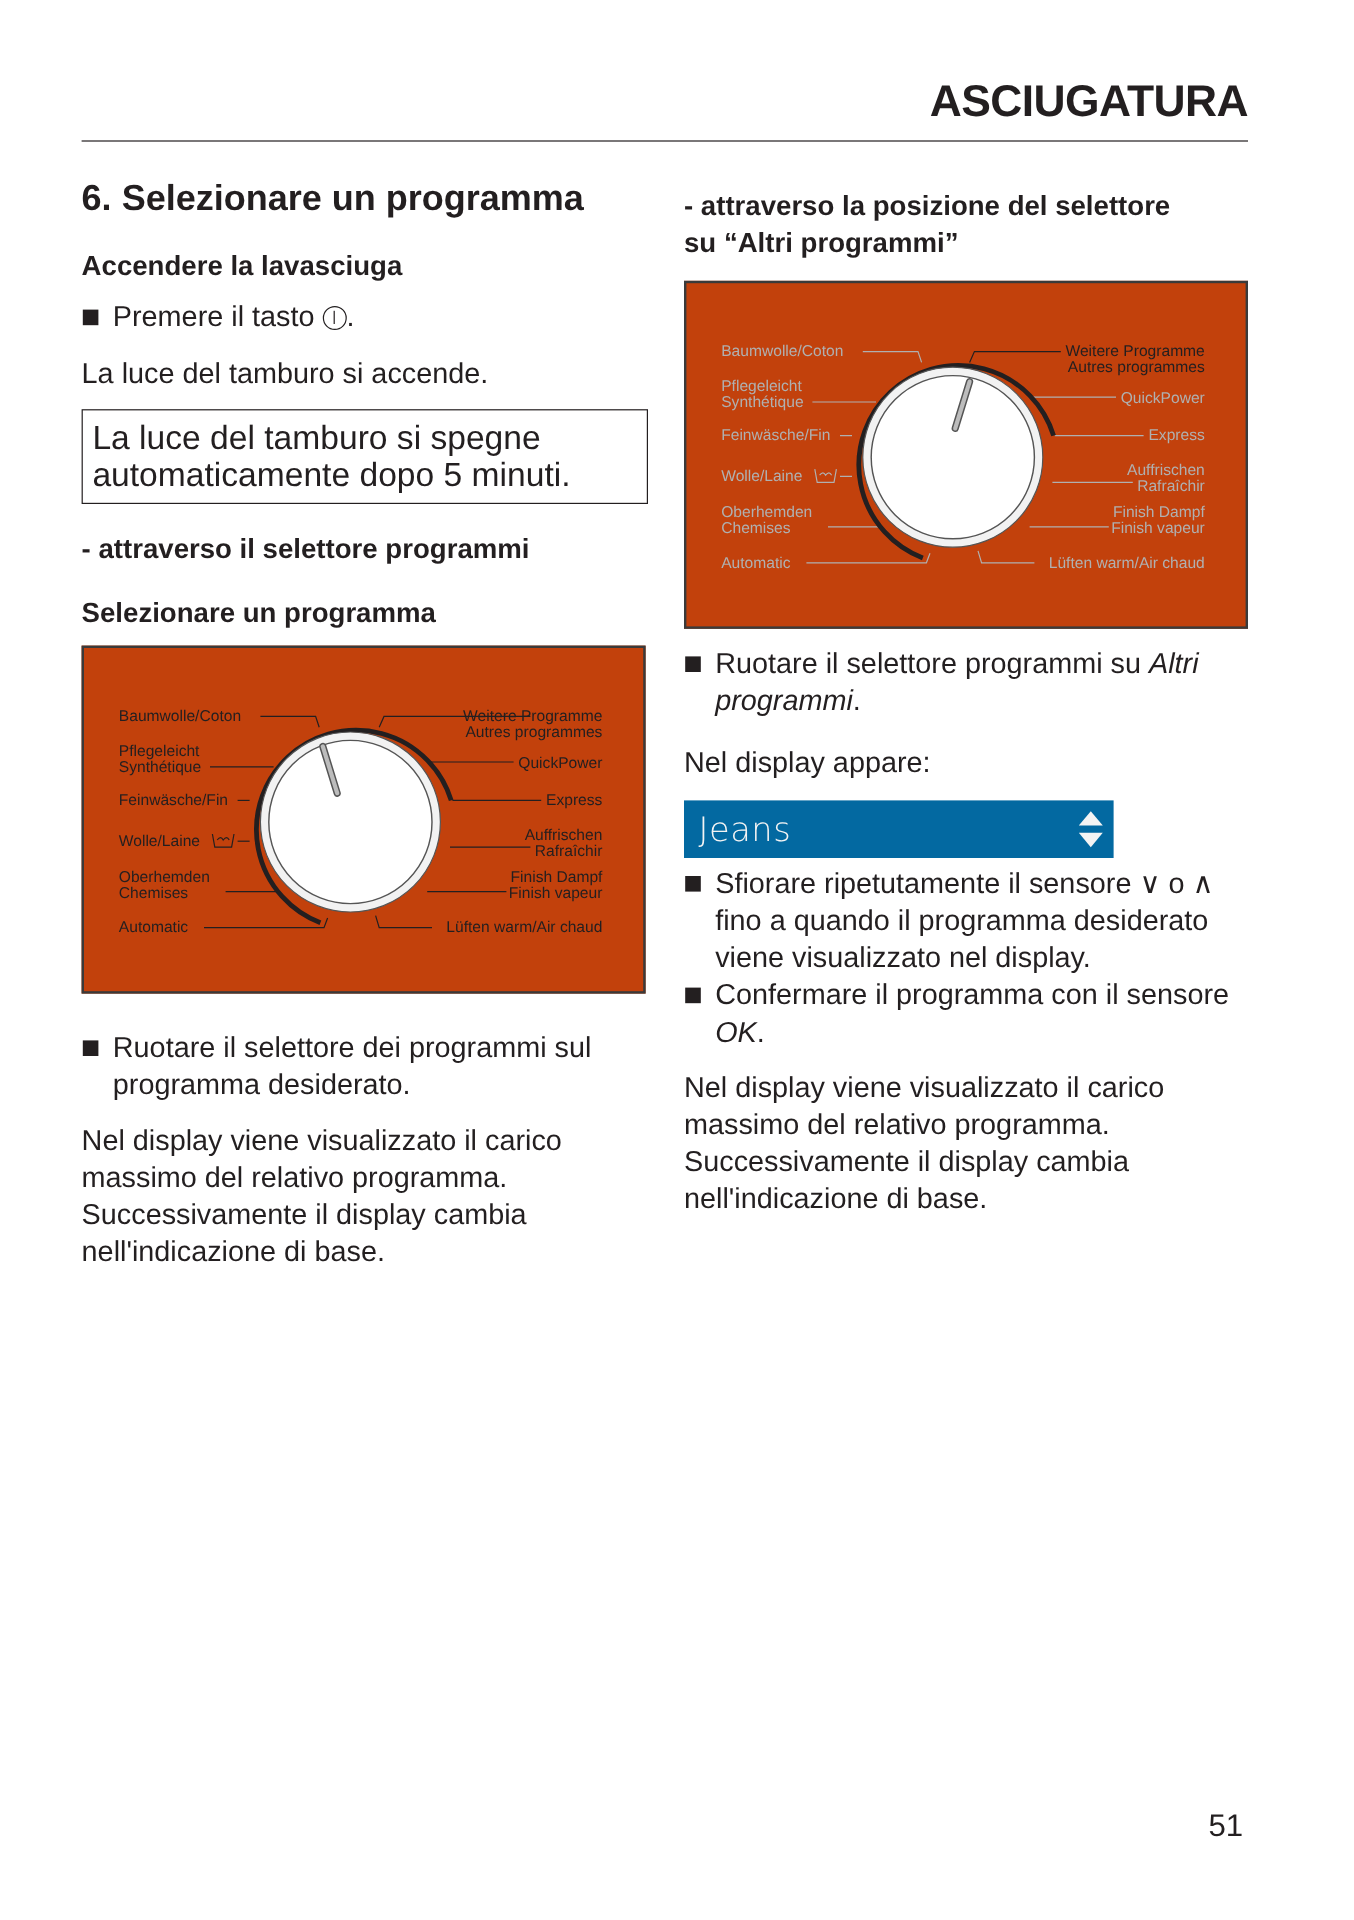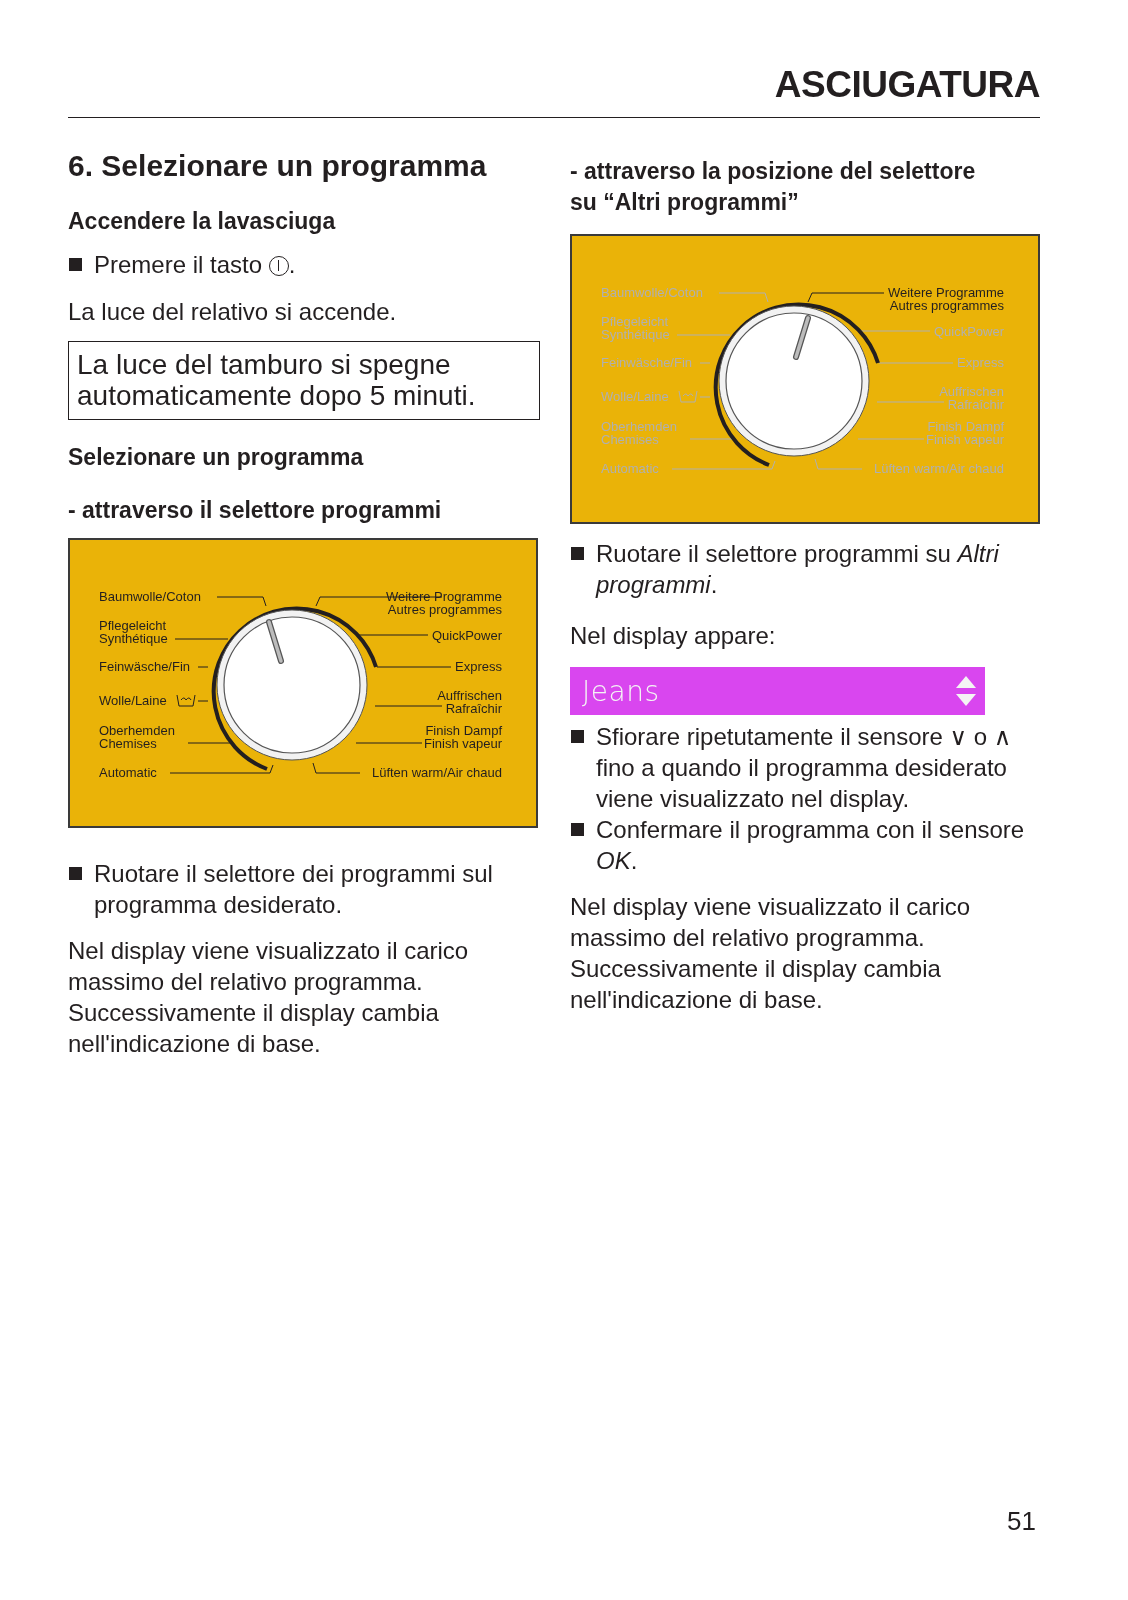--- a/index.html
+++ b/index.html
@@ -8,47 +8,47 @@
   .header-rule { position:absolute; left:68px; right:88px; top:117px; border-top:1.6px solid #231f20; }
   .col { position:absolute; top:140px; width:472px; }
   .col-left { left:68px; }
   .col-right { left:570px; }
   .h2 { font-size:30px; font-weight:bold; margin:8px 0 0 0; line-height:1.2; }
   .h3 { font-size:23px; font-weight:bold; line-height:31px; margin:0; }
   p, .bullet { font-size:24px; line-height:31px; margin:0; }
   .bullet { position:relative; padding-left:26px; }
   .bullet .sq { position:absolute; left:1px; top:9px; width:13px; height:13px; background:#231f20; }
   .note-box { border:1.5px solid #231f20; padding:7px 8px 8px 8px; font-size:28px; line-height:31px; }
-  .panel { position:relative; width:470px; height:290px; background:#eab308; border:2px solid #3a3a3a; box-sizing:border-box; }
+  .panel { position:relative; width:470px; height:290px; background:#c2410c; border:2px solid #3a3a3a; box-sizing:border-box; }
   .panel svg { position:absolute; left:0; top:0; }
-  .display-bar { width:415px; height:48px; background:#d946ef; position:relative; }
+  .display-bar { width:358px; height:48px; background:#0369a1; position:relative; }
   .display-text { position:absolute; left:12px; top:8px; color:#f4f4f4; font-size:28px; font-family:"DejaVu Sans", sans-serif; font-weight:200; letter-spacing:0.5px; }
   .arrows { position:absolute; right:8px; top:7px; width:22px; height:34px; }
   .page-num { position:absolute; right:92px; top:1506px; font-size:26px; }
   i { font-style:italic; }
 </style>
 </head>
 <body>
 
 <div class="header-title">ASCIUGATURA</div>
 <div class="header-rule"></div>
 
 <div class="col col-left">
   <div class="h2">6. Selezionare un programma</div>
   <div class="h3" style="margin-top:22px;">Accendere la lavasciuga</div>
   <div class="bullet" style="margin-top:12px;">
     <span class="sq"></span>
     <span>Premere il tasto </span><span style="display:inline-block;width:20px;height:20px;border:1.5px solid #231f20;border-radius:50%;position:relative;top:3px;box-sizing:border-box;"><span style="position:absolute;left:8px;top:3px;width:1.5px;height:11px;background:#231f20;"></span></span><span>.</span>
   </div>
-  <p style="margin-top:16px;">La luce del relativo si accende.</p>
+  <p style="margin-top:16px;">La luce del tamburo si accende.</p>
   <div class="note-box" style="margin-top:14px;">
     <span>La luce del tamburo si spegne automaticamente dopo 5 minuti.</span>
   </div>
+  <div class="h3" style="margin-top:22px;">- attraverso il selettore programmi</div>
   <div class="h3" style="margin-top:22px;">Selezionare un programma</div>
-  <div class="h3" style="margin-top:22px;">- attraverso il selettore programmi</div>
 
   <div class="panel" style="margin-top:12px;">
     <svg width="470" height="290" viewBox="0 0 470 290">
       <g font-family="Liberation Sans, sans-serif" font-size="13" fill="#231f20">
 
         <text x="29" y="61">Baumwolle/Coton</text>
         <text x="29" y="90">Pflegeleicht</text>
           <text x="29" y="103">Synthétique</text>
         <text x="29" y="131">Feinwäsche/Fin</text>
         <text x="29" y="165">Wolle/Laine</text>

